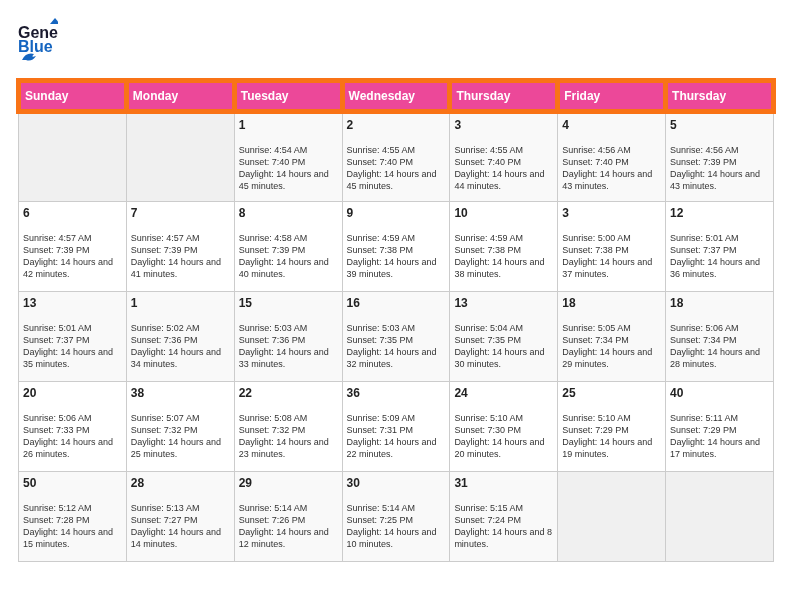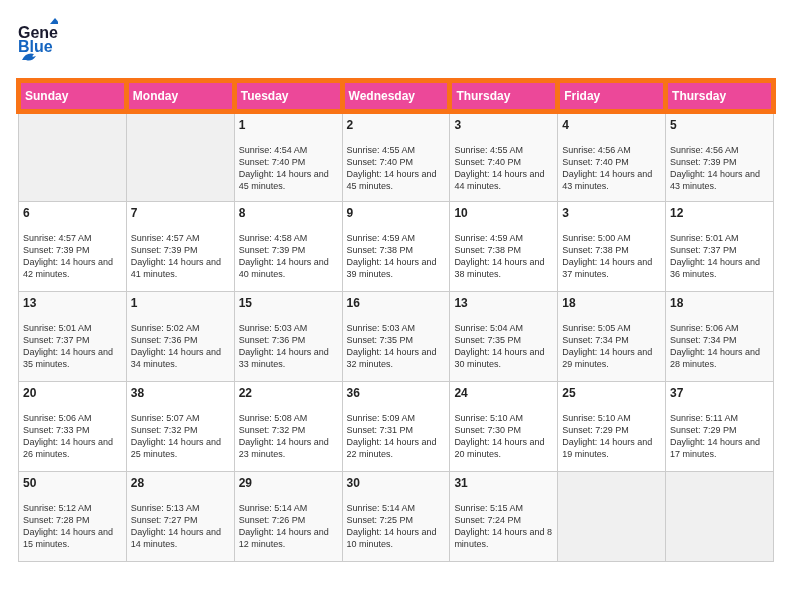--- a/index.html
+++ b/index.html
@@ -318,21 +318,21 @@
         </td>
         <td>
           <span class="day-num">25</span>
         <div class="cell-text">
           Sunrise: 5:10 AM<br>
           Sunset: 7:29 PM<br>
           Daylight: 14 hours and 19 minutes.
         </div>
         </td>
         <td>
-          <span class="day-num">37</span>
+          <span class="day-num">40</span>
         <div class="cell-text">
           Sunrise: 5:11 AM<br>
           Sunset: 7:29 PM<br>
           Daylight: 14 hours and 17 minutes.
         </div>
         </td>
       </tr>
       <tr>
         <td>
           <span class="day-num">50</span>

